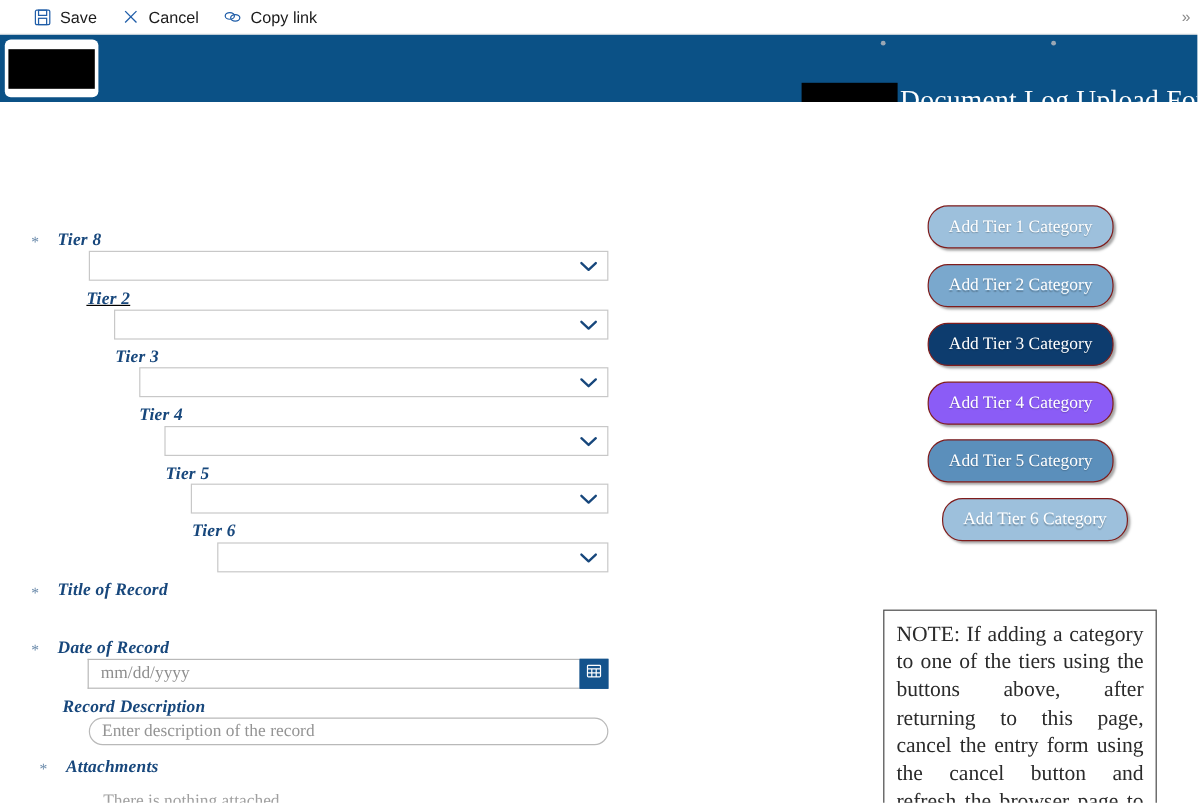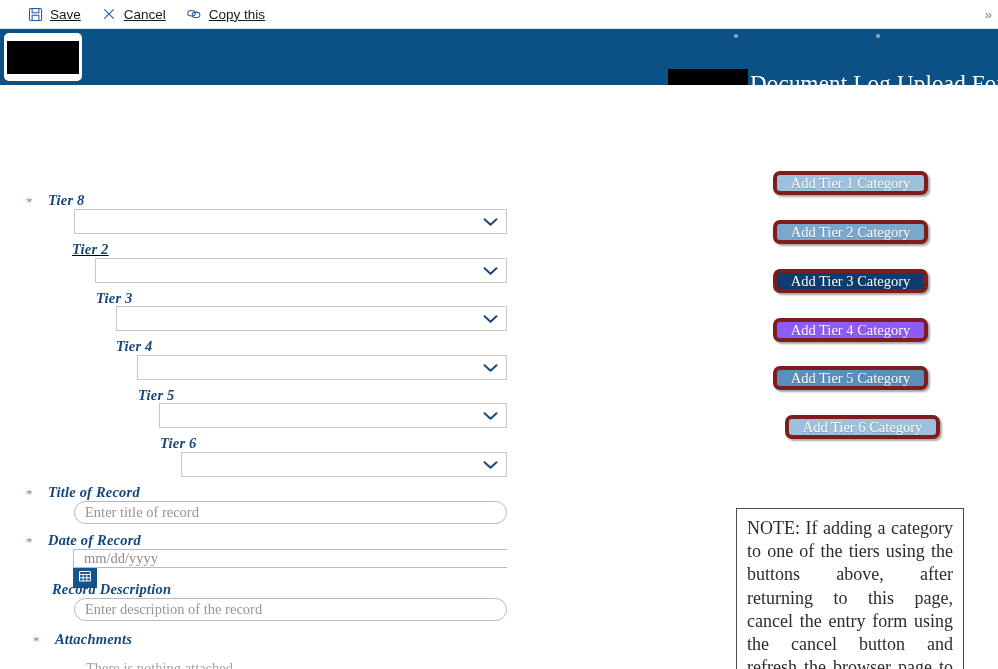--- a/index.html
+++ b/index.html
@@ -28,21 +28,20 @@
   }
   .cmd-item {
     display: flex;
     align-items: center;
     gap: 7px;
     margin-right: 20px;
     font-size: 13.5px;
     color: #1b1b1b;
     cursor: pointer;
     white-space: nowrap;
-    text-decoration: underline;
   }
   .cmd-ico {
     display: inline-flex;
     align-items: center;
     justify-content: center;
     width: 16px;
     height: 16px;
     color: #1f5da8;
     flex: 0 0 auto;
   }
@@ -208,23 +207,23 @@
     font-family: "Liberation Serif", serif;
     font-size: 14.5px;
     color: #a0a0a0;
   }
 
   
   .tier-btn {
     position: absolute;
     left: 773px;
     width: 155px;
-    height: 24px;
-    border-radius: 7px;
-    border: 4px solid #7f1d1d;
+    height: 36px;
+    border-radius: 17px;
+    border: 1px solid #7f1d1d;
     display: flex;
     align-items: center;
     justify-content: center;
     font-family: "Liberation Serif", serif;
     font-size: 14.5px;
     color: #ffffff;
     cursor: pointer;
     box-shadow: 2px 2px 2px rgba(0,0,0,.35);
     box-sizing: border-box;
     text-shadow: 0 1px 1px rgba(0,0,0,.25);
@@ -272,21 +271,21 @@
     <span>Cancel</span>
   </div>
 
   <div class="cmd-item">
     <span class="cmd-ico">
       <svg width="16" height="16" viewBox="0 0 18 16" stroke="#1f5da8" stroke-width="1.15" fill="none">
         <ellipse cx="6.2" cy="7.2" rx="4.3" ry="3.1"></ellipse>
         <ellipse cx="11.3" cy="9.0" rx="4.3" ry="3.1"></ellipse>
       </svg>
     </span>
-    <span>Copy this</span>
+    <span>Copy link</span>
   </div>
 
 
   <div class="cmd-overflow">»</div>
 </div>
 
 <div class="banner">
   <div class="banner-dot dot-a"></div>
   <div class="banner-dot dot-b"></div>
 
@@ -363,29 +362,26 @@
       <svg width="15" height="10" viewBox="0 0 16 10" stroke="#17477c" stroke-width="2.1" fill="none" stroke-linecap="round" stroke-linejoin="round">
           <polyline points="1.6,2 8,8 14.4,2"></polyline>
         </svg>
     </span>
   </div>
 
   <div class="field" style="left:48px; top:399px;">
     <span class="req-star">*</span>
     <div class="flabel">Title of Record</div>
   </div>
-  <div style="position:absolute; left:74px; top:416px; width:433px;">
-    <input class="tinput" type="text" placeholder="Enter title of record" style="">
-  </div>
 
   <div class="field" style="left:48px; top:447px;">
     <span class="req-star">*</span>
     <div class="flabel">Date of Record</div>
   </div>
-  <div class="date-wrap" style="position:absolute; left:73px; top:464px;flex-direction:column;">
+  <div class="date-wrap" style="position:absolute; left:73px; top:464px;">
     <input class="date-input" type="text" placeholder="mm/dd/yyyy" style="">
     <div class="date-btn">
       <span>
         <svg width="14" height="14" viewBox="0 0 16 16" fill="none" stroke="#ffffff" stroke-width="1.15">
           <rect x="1.8" y="2.8" width="12.4" height="11" rx="0.8"></rect>
           <line x1="1.8" y1="6.2" x2="14.2" y2="6.2"></line>
           <line x1="5.9" y1="6.2" x2="5.9" y2="13.8"></line>
           <line x1="10.1" y1="6.2" x2="10.1" y2="13.8"></line>
           <line x1="1.8" y1="10" x2="14.2" y2="10"></line>
         </svg>

